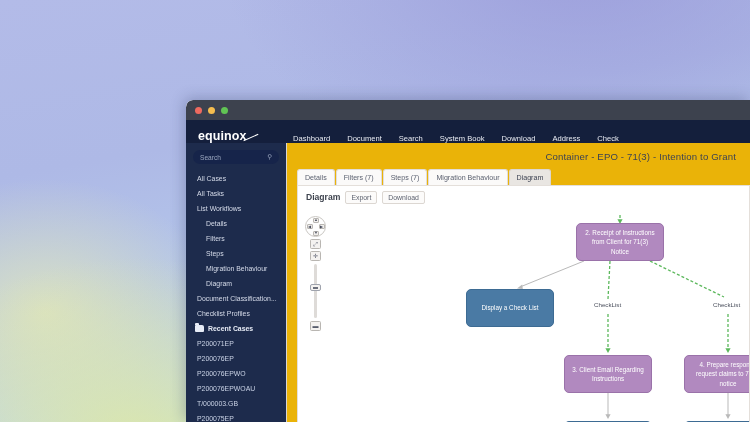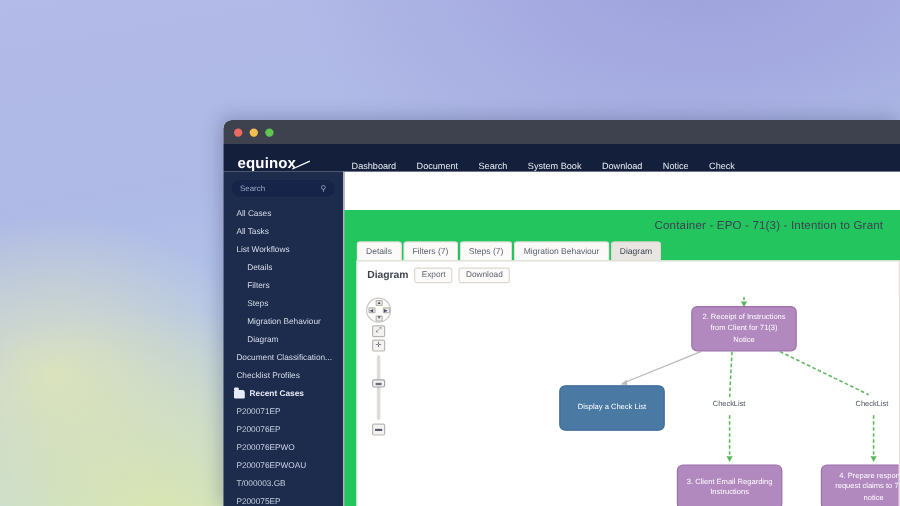--- a/index.html
+++ b/index.html
@@ -107,21 +107,21 @@
     width: 9px; height: 7px; background: #e7ecf6;
     border-radius: 1px 2px 1px 1px; position: relative; flex: 0 0 auto;
   }
   .folder-ico::before {
     content:''; position:absolute; left:0; top:-2px; width:4px; height:2px;
     background:#e7ecf6; border-radius:1px 1px 0 0;
   }
   .sb-item.case { padding-left: 11px; color: #c9d2e5; }
 
   
-  #main { flex: 1; background: #22c55e; position: relative; overflow: hidden; margin-top: 32px; }
+  #main { flex: 1; background: #eab308; position: relative; overflow: hidden; }
   #pagetitle {
     text-align: right;
     font-size: 9.6px;
     color: #3d4352;
     padding: 8px 14px 0 0;
     letter-spacing: 0.15px;
   }
   #tabs {
     display: flex; align-items: flex-end;
     padding-left: 10px;
@@ -244,21 +244,21 @@
       <div id="brand">
         <span>equinox</span>
         <span class="strike"></span>
       </div>
       <div id="navitems">
         <span class="navitem">Dashboard</span>
         <span class="navitem">Document</span>
         <span class="navitem">Search</span>
         <span class="navitem">System Book</span>
         <span class="navitem">Download</span>
-        <span class="navitem">Notice</span>
+        <span class="navitem">Address</span>
         <span class="navitem">Check</span>
       </div>
     </div>
 
     <div id="appbody">
 
       <div id="sidebar">
         <div id="searchbox">
           <span class="ph">Search</span>
           <span class="mag">⚲</span>

